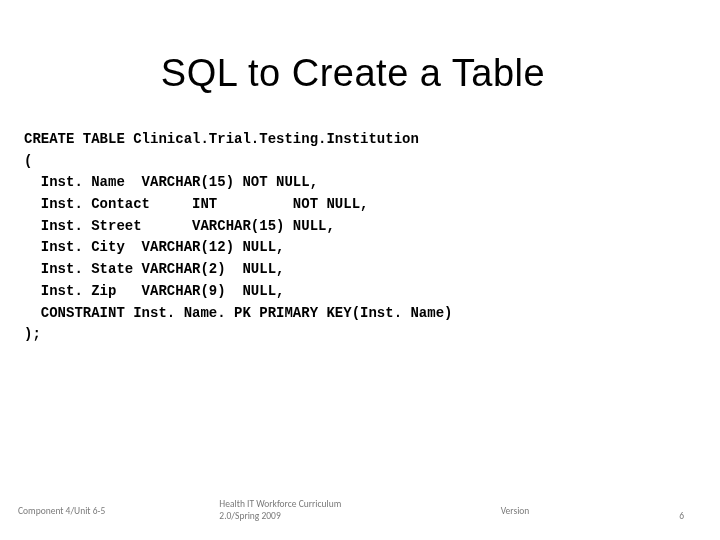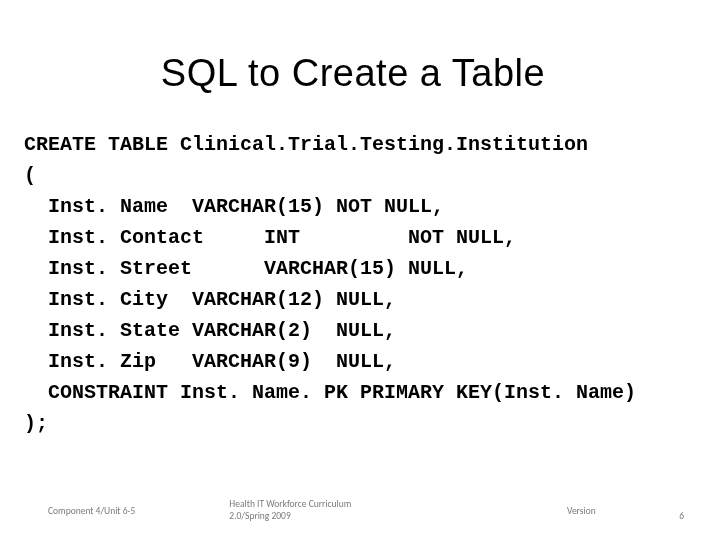--- a/index.html
+++ b/index.html
@@ -20,44 +20,44 @@
   .title {
     font-size: 38px;
     font-weight: 400;
     color: #000;
     text-align: center;
     margin-bottom: 34px;
     letter-spacing: 0.5px;
   }
   .code-block {
     font-family: "Courier New", Courier, monospace;
-    font-size: 20px;
+    font-size: 14px;
     font-weight: bold;
     color: #000;
     line-height: 1.55;
     white-space: pre;
     padding-left: 2px;
   }
   .footer {
     position: absolute;
     bottom: 18px;
     left: 0;
     width: 100%;
-    padding: 0 48px;
+    padding: 0 18px;
     display: flex;
     justify-content: space-between;
     align-items: center;
     font-size: 9.5px;
     color: #7a7a7a;
     font-family: Calibri, Arial, sans-serif;
   }
   .footer .left { flex: 1; text-align: left; }
   .footer .center { flex: 1; line-height: 1.2; }
   .footer .center .line2 { display: block; }
-  .footer .right { flex: 1; text-align: center; padding-left: 80px; }
+  .footer .right { flex: 1; text-align: left; padding-left: 80px; }
   .footer .pagenum { position: absolute; right: 36px; bottom: 0; }
 </style>
 </head>
 <body>
 
 <div class="slide">
   <h1 class="title">SQL to Create a Table</h1>
   <div class="code-block">CREATE TABLE Clinical.Trial.Testing.Institution
 (
   Inst. Name  VARCHAR(15) NOT NULL,

